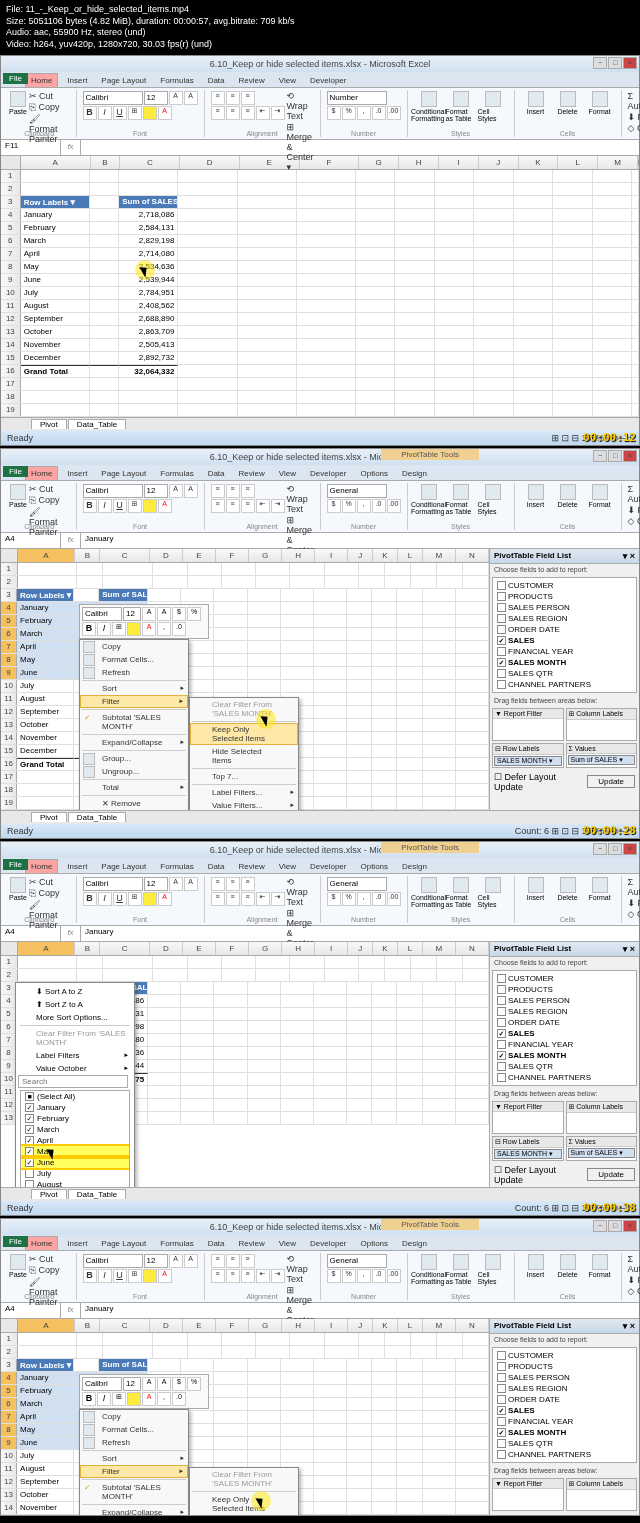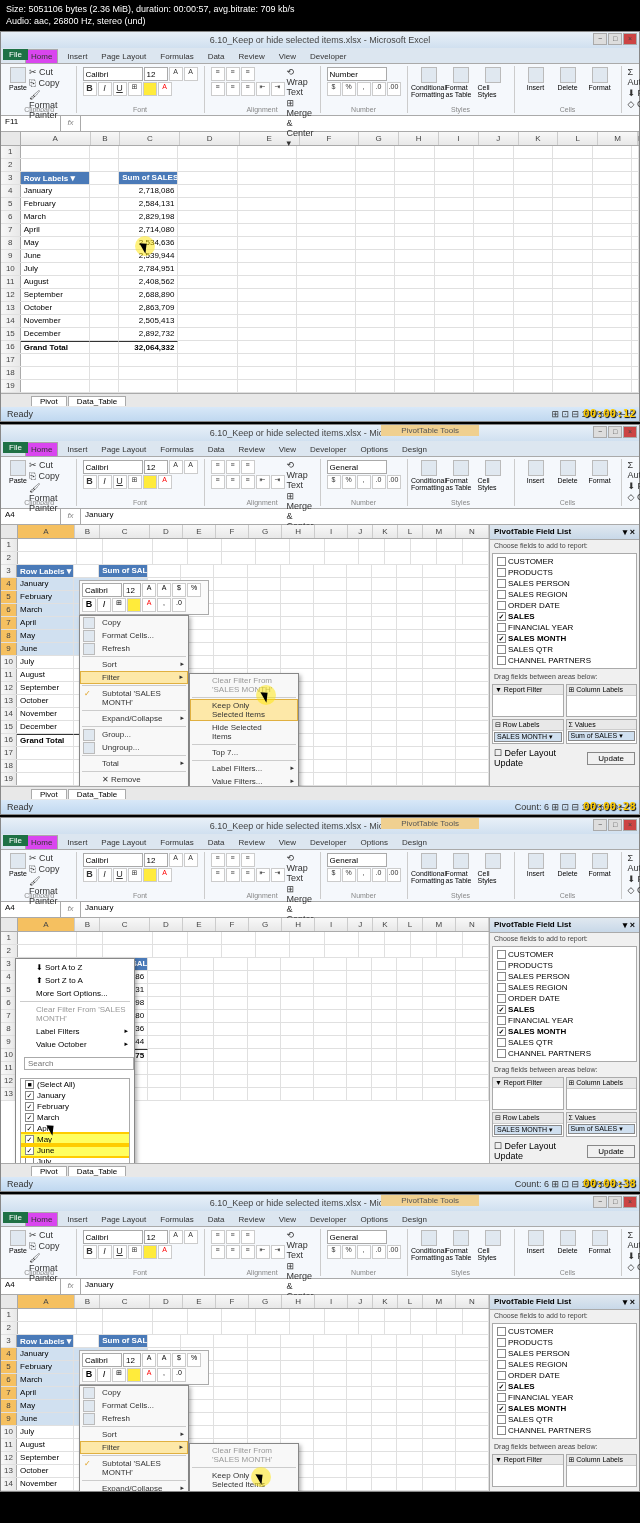--- a/index.html
+++ b/index.html
@@ -7,21 +7,21 @@
 .header-info{background:#000;color:#fff;padding:4px 6px;font-family:Consolas,monospace;font-size:11px;line-height:1.3}
 .thumbnail{position:relative;margin-bottom:2px}
 .excel-window{background:#fff;border:1px solid #888}
 .titlebar{background:linear-gradient(#e8f0f8,#d0e0f0);height:16px;display:flex;align-items:center;justify-content:center;position:relative;font-size:9px;color:#444}
 .titlebar-btns{position:absolute;right:2px;top:1px;display:flex;gap:1px}
 .tb-btn{width:14px;height:12px;background:#ddd;border:1px solid #aaa;font-size:7px;text-align:center;line-height:10px}
 .tb-close{background:#c44}
 .ribbon-tabs{background:#dce6f0;height:16px;display:flex;align-items:flex-end;padding-left:24px;gap:4px;border-bottom:1px solid #aaa;position:relative}
 .file-tab{position:absolute;left:2px;top:1px;background:#1e7145;color:#fff;padding:1px 6px;font-size:8px}
 .rtab{padding:2px 5px;font-size:8px;color:#333;cursor:pointer}
-.rtab.active{background:#d946ef;border:1px solid #aaa;border-bottom:none}
+.rtab.active{background:#fca5a5;border:1px solid #aaa;border-bottom:none}
 .pivot-tools{position:absolute;right:160px;top:0;background:#f0d090;padding:1px 20px;font-size:8px;color:#555}
 .ribbon{background:#f5f8fc;height:52px;display:flex;border-bottom:1px solid #aaa;padding:2px}
 .ribbon-group{border-right:1px solid #ccc;padding:1px 6px;display:flex;flex-direction:column;justify-content:space-between;position:relative}
 .ribbon-group-label{position:absolute;bottom:0;left:50%;transform:translateX(-50%);font-size:7px;color:#888}
 .rg-content{display:flex;gap:2px;align-items:flex-start;height:40px}
 .rg-big{width:30px;height:38px;display:flex;flex-direction:column;align-items:center;justify-content:flex-start;font-size:7px}
 .rg-icon{width:16px;height:16px;background:#e0e8f0;border:1px solid #bbb;margin-bottom:1px}
 .rg-stack{display:flex;flex-direction:column;gap:1px;font-size:7px;color:#333}
 .rg-row{display:flex;gap:1px;align-items:center}
 .mini-btn{width:14px;height:14px;border:1px solid #ccc;background:#fff;font-size:7px;text-align:center}
@@ -65,36 +65,38 @@
 .cm-item{padding:2px 20px 2px 22px;font-size:8px;color:#333;position:relative;cursor:pointer}
 .cm-item:hover,.cm-item.hover{background:#fde8a8;border:1px solid #e0b040;padding:1px 19px 1px 21px}
 .cm-item.arrow::after{content:'▸';position:absolute;right:4px;font-size:7px}
 .cm-sep{height:1px;background:#ccc;margin:1px 2px}
 .cm-check::before{content:'✓';position:absolute;left:4px;color:#e0a020;font-size:8px}
 .cm-icon{position:absolute;left:3px;width:12px;height:12px;background:#e0e8f0;border:1px solid #bbb;top:1px}
 .mini-toolbar{position:absolute;background:#fafafa;border:1px solid #aaa;padding:2px;display:flex;gap:1px;z-index:99;flex-wrap:wrap;width:130px}
 .filter-dropdown{position:absolute;background:#fff;border:1px solid #888;box-shadow:2px 2px 4px rgba(0,0,0,0.3);z-index:100;width:120px;padding:2px}
 .fd-item{padding:2px 4px 2px 18px;font-size:8px;position:relative}
 .fd-item.arrow::after{content:'▸';position:absolute;right:4px;font-size:7px}
-.fd-search{width:calc(100% - 4px);margin:6px;border:1px solid #aaa;padding:1px 3px;font-size:8px}
+.fd-search{width:calc(100% - 4px);margin:0;border:1px solid #aaa;padding:1px 3px;font-size:8px}
 .fd-list{border:1px solid #aaa;margin:2px;max-height:120px;overflow:auto}
 .fd-chk{padding:1px 4px;font-size:8px;display:flex;align-items:center;gap:3px}
 .fd-chk.hl{background:#ffff60;outline:2px solid #ffcc00}
 .fd-btn{padding:1px 10px;border:1px solid #888;background:#f0f0f0;font-size:8px}
 .timestamp{position:absolute;bottom:2px;right:4px;color:#ffcc00;font-size:11px;font-family:Consolas,monospace;font-weight:bold;text-shadow:1px 1px 1px #000;z-index:200}
 .cursor{position:absolute;width:14px;height:14px;z-index:300;pointer-events:none}
 .cursor::before{content:'';position:absolute;width:0;height:0;border-left:6px solid #000;border-top:4px solid transparent;border-bottom:8px solid transparent;transform:rotate(-30deg)}
 .hl-circle{position:absolute;width:20px;height:20px;border-radius:50%;background:rgba(255,230,0,0.5);z-index:250;pointer-events:none}
 </style>
 </head>
 <body>
 
 <div class="header-info">
-  <div>Size: 5051106 bytes (2.36 MiB), duration: 00:00:57, avg.bitrate: 709 kb/s</div>
-  <div>Audio: aac, 26800 Hz, stereo (und)</div>
+  <div>File: 11_-_Keep_or_hide_selected_items.mp4</div>
+  <div>Size: 5051106 bytes (4.82 MiB), duration: 00:00:57, avg.bitrate: 709 kb/s</div>
+  <div>Audio: aac, 55900 Hz, stereo (und)</div>
+  <div>Video: h264, yuv420p, 1280x720, 30.03 fps(r) (und)</div>
 </div>
 
 <div id="thumbnails">
     <div class="thumbnail">
   <div class="excel-window">
 
   <div class="titlebar">
 
     <span>6.10_Keep or hide selected items.xlsx - Microsoft Excel</span>
     <div class="titlebar-btns">

